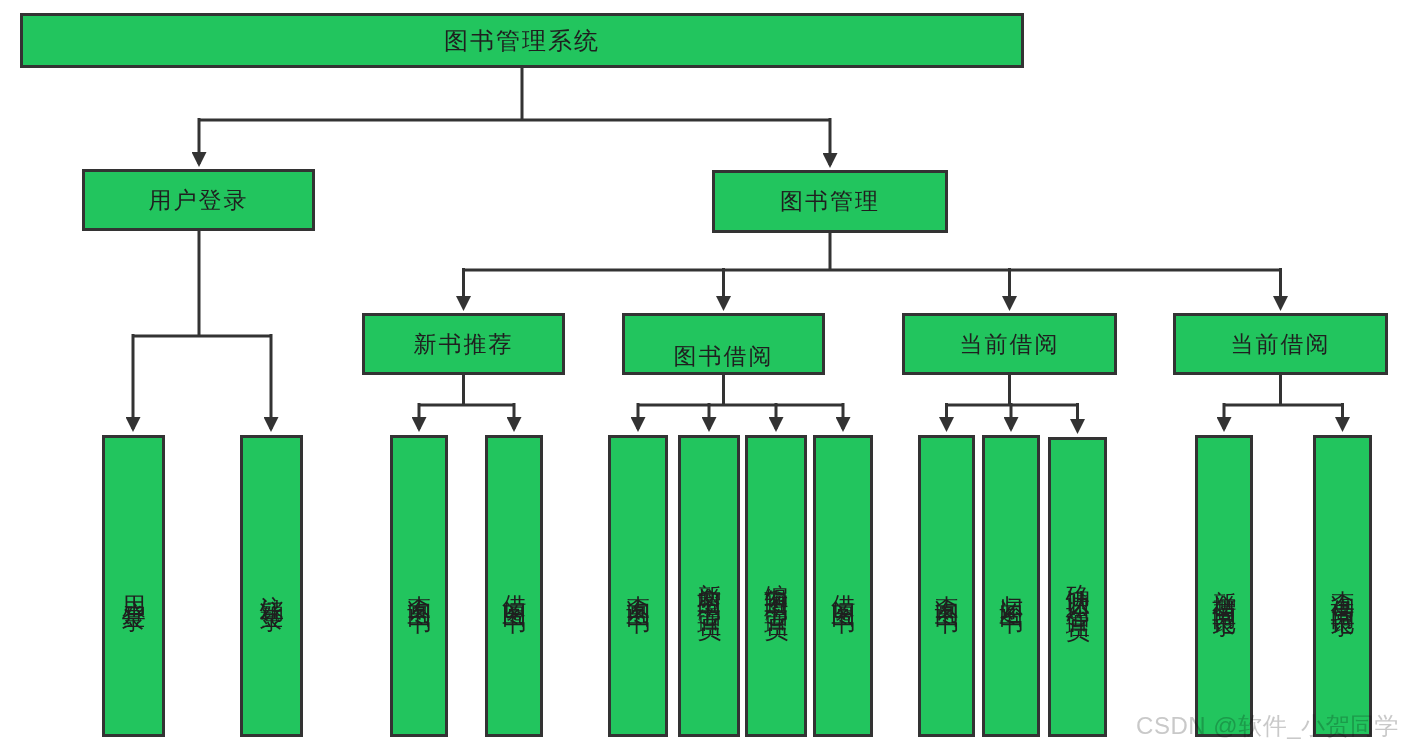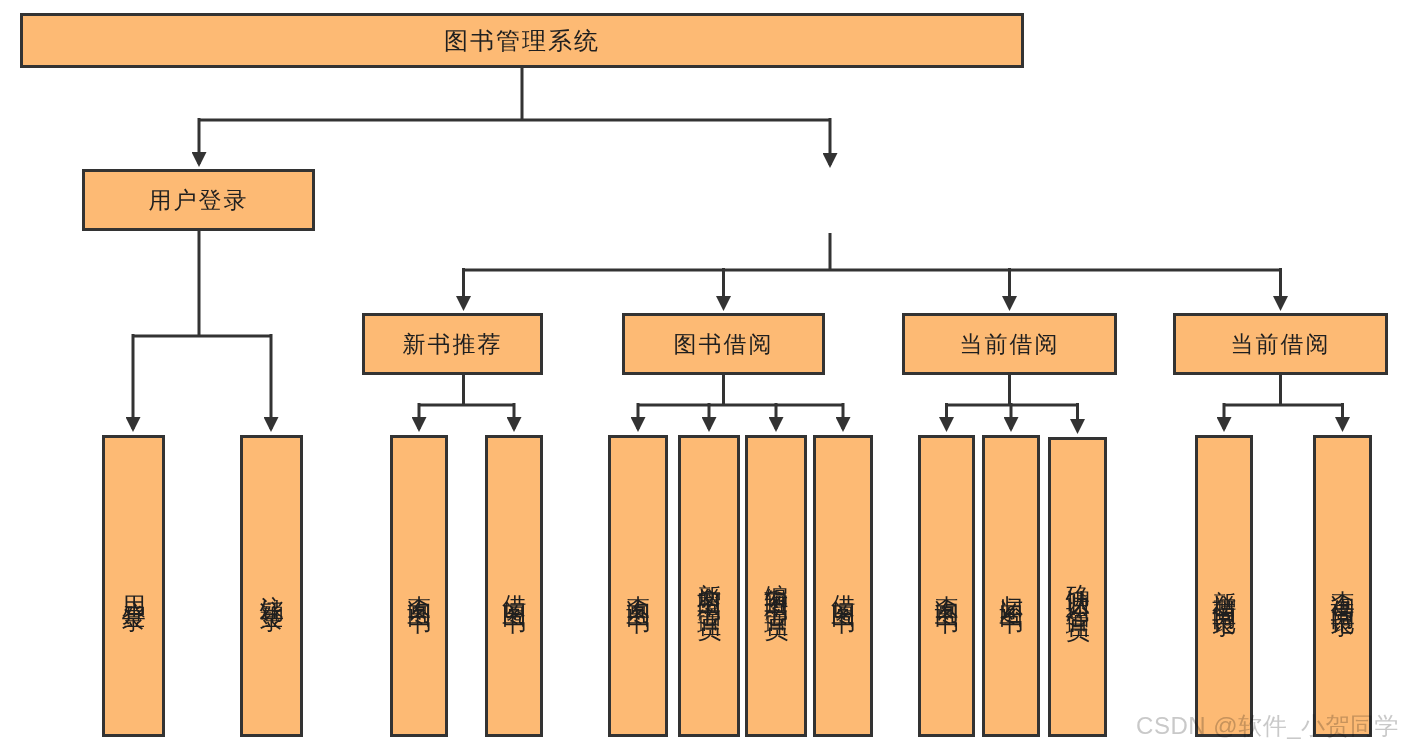--- a/index.html
+++ b/index.html
@@ -24,21 +24,21 @@
   }
   .wire {
     stroke: #333333;
     stroke-width: 3;
     fill: none;
   }
   .node {
     position: absolute;
     box-sizing: border-box;
     border: 3px solid #333333;
-    background: #fdba74;
+    background: #22c55e;
     display: flex;
     align-items: center;
     justify-content: center;
     color: #1f1f1f;
     z-index: 2;
   }
   .hlabel {
     font-size: 23px;
     letter-spacing: 2px;
     white-space: nowrap;
@@ -124,25 +124,28 @@
     </g>
   </svg>
 
   <div class="node root" style="left:20px; top:13px; width:1004px; height:55px;">
     <span class="hlabel">图书管理系统</span>
   </div>
 
   <div class="node" style="left:82px; top:169px; width:233px; height:62px;">
     <span class="hlabel">用户登录</span>
   </div>
+  <div class="node" style="left:712px; top:170px; width:236px; height:63px;">
+    <span class="hlabel">图书管理</span>
+  </div>
 
-  <div class="node" style="left:362px; top:313px; width:181px; height:62px;">
+  <div class="node" style="left:362px; top:313px; width:203px; height:62px;">
     <span class="hlabel">新书推荐</span>
   </div>
-  <div class="node" style="left:622px; top:313px; width:203px; height:62px;">
+  <div class="node" style="left:622px; top:313px; width:203px; height:62px;align-items:flex-end;">
     <span class="hlabel">图书借阅</span>
   </div>
   <div class="node" style="left:902px; top:313px; width:215px; height:62px;">
     <span class="hlabel">当前借阅</span>
   </div>
   <div class="node" style="left:1173px; top:313px; width:215px; height:62px;">
     <span class="hlabel">当前借阅</span>
   </div>
 
   <div class="node vnode" style="left:102px; top:435px; width:63px; height:302px;">

